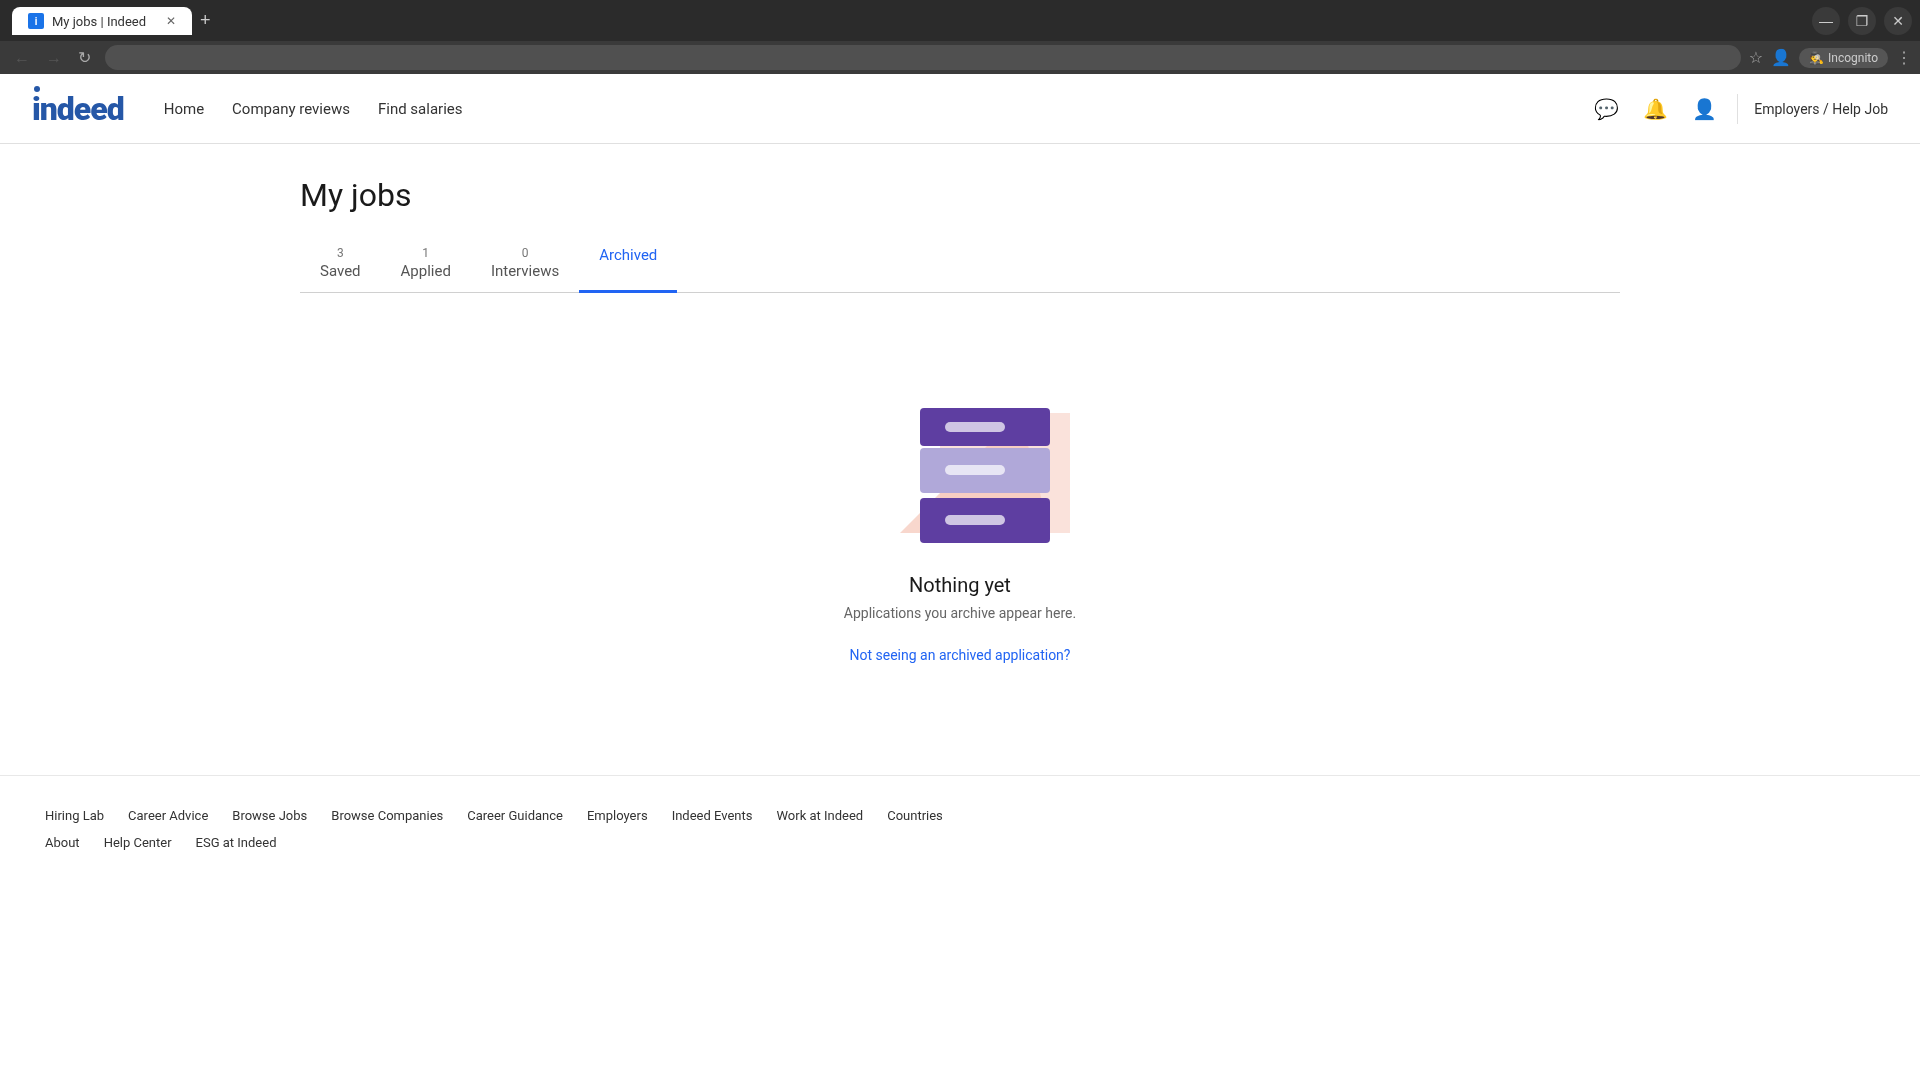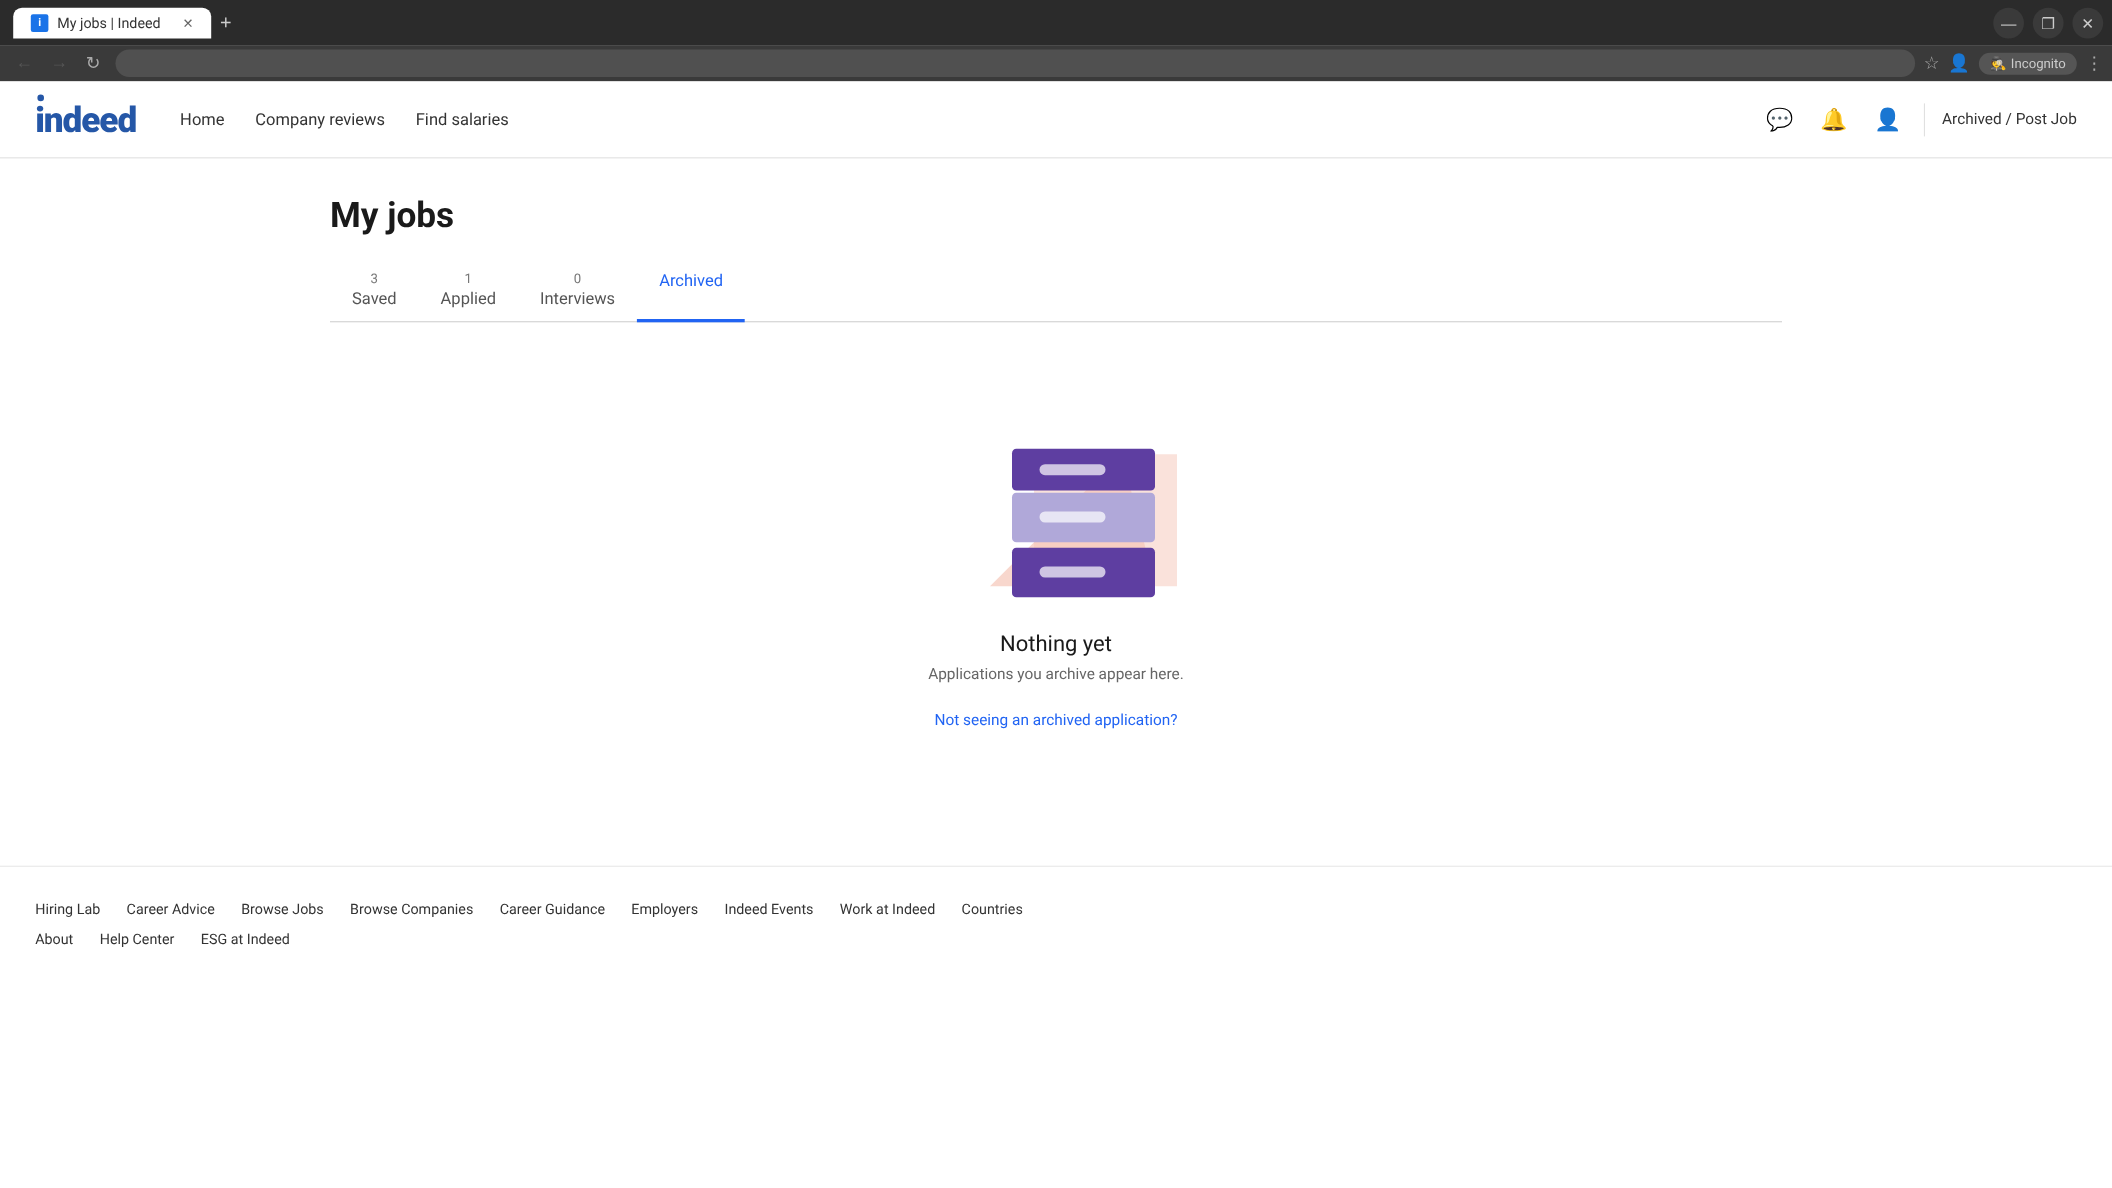--- a/index.html
+++ b/index.html
@@ -171,21 +171,21 @@
     }
 
     
     .main-content {
       max-width: 1440px;
       margin: 0 auto;
       padding: 32px 60px;
     }
     .page-title {
       font-size: 32px;
-      font-weight: 700;
+      font-weight: 400;
       color: #1a1a1a;
       margin-bottom: 24px;
     }
 
     
     .tabs-row {
       display: flex;
       gap: 0;
       border-bottom: 1px solid #d0d0d0;
       margin-bottom: 40px;
@@ -239,22 +239,22 @@
     .empty-link {
       font-size: 14px;
       color: #2164f3;
       text-decoration: none;
     }
 
     
     .site-footer {
       background: #fff;
       border-top: 1px solid #e8e8e8;
-      padding: 32px 32px;
-      margin-top: 32px;
+      padding: 32px 45px;
+      margin-top: 20px;
     }
     .footer-links {
       display: flex;
       flex-wrap: wrap;
       gap: 8px 24px;
       margin-bottom: 12px;
     }
     .footer-link {
       color: #333;
       text-decoration: none;
@@ -325,21 +325,21 @@
       <span>💬</span>
     </button>
     <button class="header-icon-btn">
       <span>🔔</span>
     </button>
     <button class="header-icon-btn">
       <span>👤</span>
     </button>
     <div class="divider-v"></div>
     <a class="post-job-link" href="#">
-      <span>Archived / Post Job</span>
+      <span>Employers / Help Job</span>
     </a>
   </div>
 </div>
 
 <div class="main-content">
   <h1 class="page-title">My jobs</h1>
 
   <div class="tabs-row">
     <a class="tab-item" href="#">
       <span class="tab-count">3</span>

